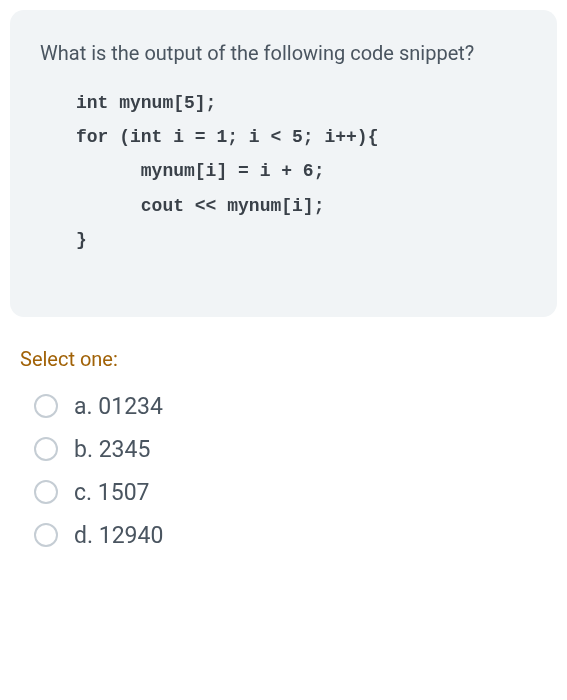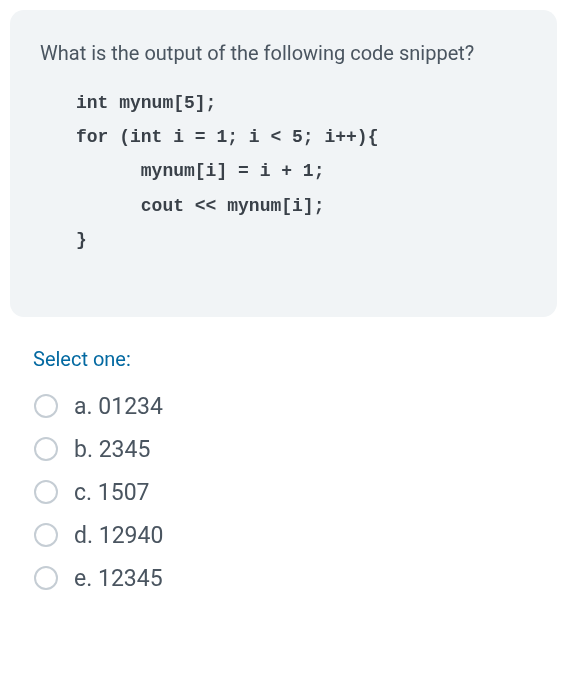--- a/index.html
+++ b/index.html
@@ -35,24 +35,23 @@
     }
     .code-line {
       white-space: pre;
       margin-left: 36px;
     }
     .answer-section {
       padding: 0 20px 20px 20px;
     }
     .select-label {
       font-size: 20px;
-      color: #0369a1;
+      color: #a16207;
       margin-bottom: 14px;
       font-weight: 400;
-      margin-left: 13px;
     }
     .option-row {
       display: flex;
       align-items: center;
       padding: 8px 0 8px 14px;
       cursor: pointer;
     }
     .radio-circle {
       width: 24px;
       height: 24px;
@@ -69,21 +68,21 @@
     }
   </style>
 </head>
 <body>
 
 <div class="question-box">
   <p class="question-text">What is the output of the following code snippet?</p>
   <div class="code-block">
     <div class="code-line">int mynum[5];</div>
     <div class="code-line">for (int i = 1; i &lt; 5; i++){</div>
-    <div class="code-line">      mynum[i] = i + 1;</div>
+    <div class="code-line">      mynum[i] = i + 6;</div>
     <div class="code-line">      cout &lt;&lt; mynum[i];</div>
     <div class="code-line">}</div>
   </div>
 </div>
 
 <div class="answer-section">
   <p class="select-label">Select one:</p>
 
   <label class="option-row">
     <span class="radio-circle"></span>
@@ -98,17 +97,13 @@
   <label class="option-row">
     <span class="radio-circle"></span>
     <span class="option-label">c. 1507</span>
   </label>
 
   <label class="option-row">
     <span class="radio-circle"></span>
     <span class="option-label">d. 12940</span>
   </label>
 
-  <label class="option-row">
-    <span class="radio-circle"></span>
-    <span class="option-label">e. 12345</span>
-  </label>
 </div>
 
 </body></html>

